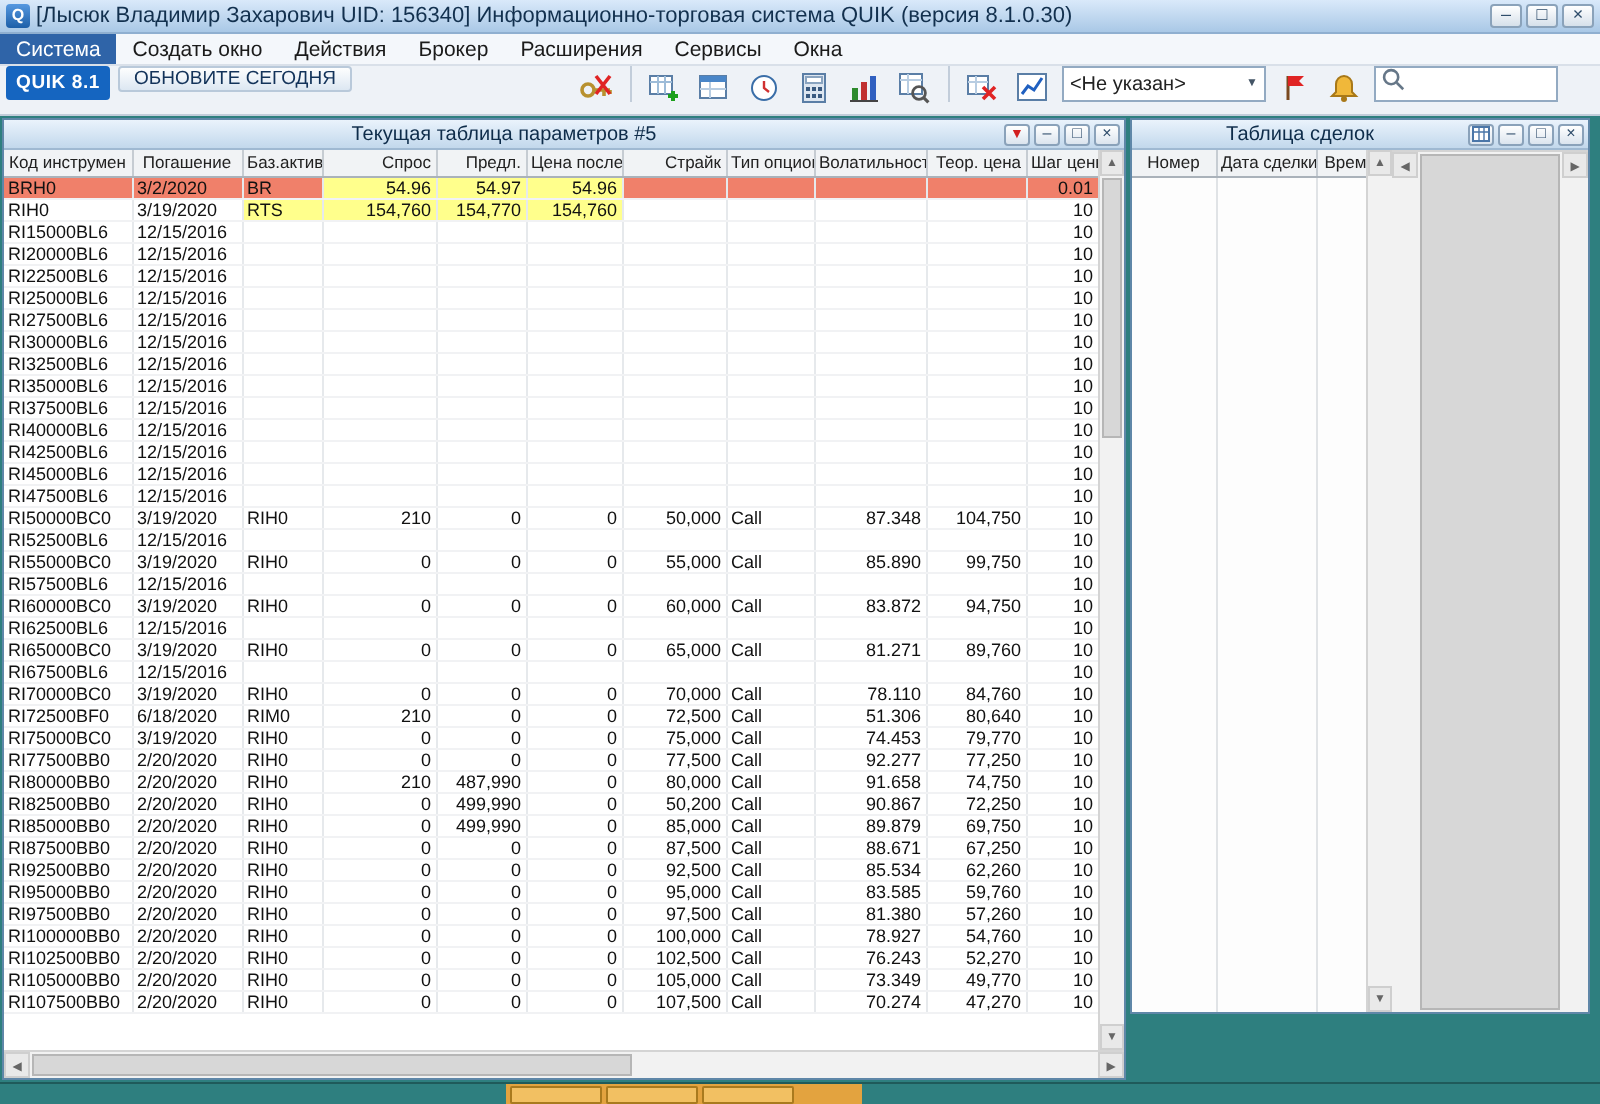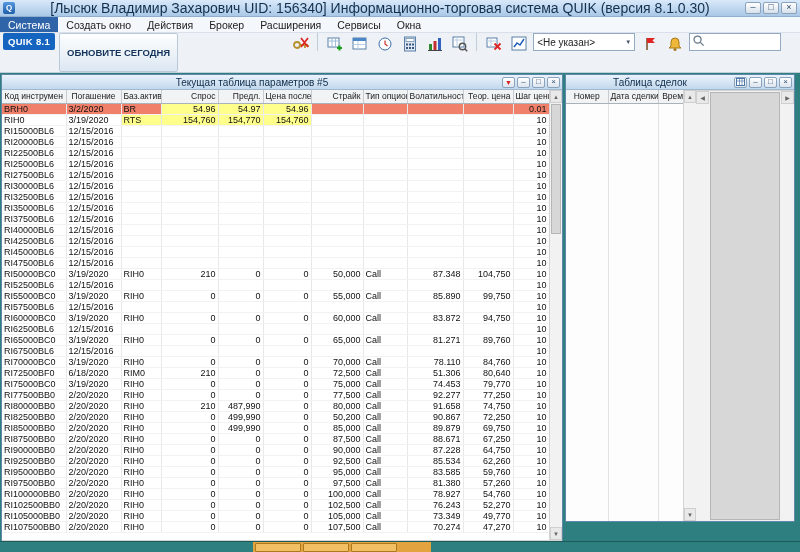--- a/index.html
+++ b/index.html
@@ -1,29 +1,29 @@
 <!DOCTYPE html>
 <html style="--desktop: #2e7f7f; --accent-blue: #1565c0; --menu-selected: #2f64a8; --row-red: #f0806a; --cell-yellow: #ffff8c; --taskbar-orange: #e3a33f;"><head>
 <meta charset="utf-8">
 <style>
 *{margin:0;padding:0;box-sizing:border-box}
 html,body{width:800px;height:552px}
 body{overflow:hidden;position:relative;background:var(--desktop,#2e7f7f);font-family:"Liberation Sans",sans-serif}
 .app{position:absolute;left:0;top:0;width:800px;height:541px;display:flex;flex-direction:column;background:#edf2f8}
 .titlebar{flex:0 0 17px;background:linear-gradient(#d9e9fa,#a9c8e6);display:flex;align-items:center;padding:0 3px;gap:3px;border-bottom:1px solid #8fafd0}
 .app-icon{width:12px;height:12px;border-radius:2px;background:linear-gradient(#5598e0,#1d5fa8);color:#fff;font-size:8px;font-weight:bold;text-align:center;line-height:12px}
-.title-text{flex:1;text-align:center;font-size:14px;color:#12304e;white-space:nowrap;overflow:hidden}
+.title-text{flex:1;font-size:11px;color:#12304e;white-space:nowrap;overflow:hidden}
 .win-controls{display:flex;gap:2px}
 .winbtn{width:16px;height:12px;background:linear-gradient(#ffffff,#d6e0ea);border:1px solid #8aa2ba;border-radius:2px;font-size:9px;line-height:9px;text-align:center;color:#2f4d6b}
 .menubar{flex:0 0 16px;background:#f4f7fb;border-bottom:1px solid #d9e0e9;display:flex;font-size:10.5px}
 .menu-item{padding:0 8px;display:flex;align-items:center;color:#1b1b1b}
 .menu-item.selected{background:var(--menu-selected,#2f64a8);color:#fff}
 .toolbar{flex:0 0 25px;background:#eef2f7;border-bottom:1px solid #c2cdda;display:flex;align-items:flex-start;padding:0 3px;gap:4px}
 .badge{background:var(--accent-blue,#1565c0);color:#fff;font-size:9.5px;font-weight:bold;padding:3px 5px;border-radius:2px;letter-spacing:.3px;white-space:nowrap}
-.update-btn{font-size:9.5px;font-weight:bold;color:#13335a;background:linear-gradient(#fdfefe,#dce7f2);border:1px solid #b9c9da;border-radius:2px;padding:13px 7px;white-space:nowrap}
+.update-btn{font-size:9.5px;font-weight:normal;color:#13335a;background:linear-gradient(#fdfefe,#dce7f2);border:1px solid #b9c9da;border-radius:2px;padding:0 7px;white-space:nowrap}
 .spacer{width:104px}
 .tool-sep{width:1px;height:18px;background:#c2cdda;margin:0 2px}
 .tool-icon{width:21px;height:21px;display:flex;align-items:center;justify-content:center;border:1px solid transparent;border-radius:2px}
 .dropdown{width:102px;height:18px;background:#fff;border:1px solid #93aac2;font-size:10px;color:#222;display:flex;align-items:center;justify-content:space-between;padding:0 3px}
 .dd-arrow{font-size:6px;color:#456}
 .searchbox{width:92px;height:18px;background:#fff;border:1px solid #93aac2;display:flex;align-items:center;padding:0 2px;gap:2px}
 .searchbox input{border:none;outline:none;width:70px;font-size:10px;font-family:inherit;background:transparent}
 .mdi{flex:1;position:relative;background:var(--desktop,#2e7f7f);overflow:hidden}
 .child{position:absolute;background:#fff;border:1px solid #5f87a8;display:flex;flex-direction:column}
 .child-titlebar{flex:0 0 15px;background:linear-gradient(#eaf3fc,#c2d8ec);border-bottom:1px solid #9fb9d2;display:flex;align-items:center;padding:0 2px;gap:2px}
@@ -618,33 +618,20 @@
                   <td class="r">0</td>
                   <td class="r">0</td>
                   <td class="r">0</td>
                   <td class="r">87,500</td>
                   <td>Call</td>
                   <td class="r">88.671</td>
                   <td class="r">67,250</td>
                   <td class="r">10</td>
                 </tr>
                 <tr>
-                  <td>RI90000BB0</td>
-                  <td>2/20/2020</td>
-                  <td>RIH0</td>
-                  <td class="r">0</td>
-                  <td class="r">0</td>
-                  <td class="r">0</td>
-                  <td class="r">90,000</td>
-                  <td>Call</td>
-                  <td class="r">87.228</td>
-                  <td class="r">64,750</td>
-                  <td class="r">10</td>
-                </tr>
-                <tr>
                   <td>RI92500BB0</td>
                   <td>2/20/2020</td>
                   <td>RIH0</td>
                   <td class="r">0</td>
                   <td class="r">0</td>
                   <td class="r">0</td>
                   <td class="r">92,500</td>
                   <td>Call</td>
                   <td class="r">85.534</td>
                   <td class="r">62,260</td>

